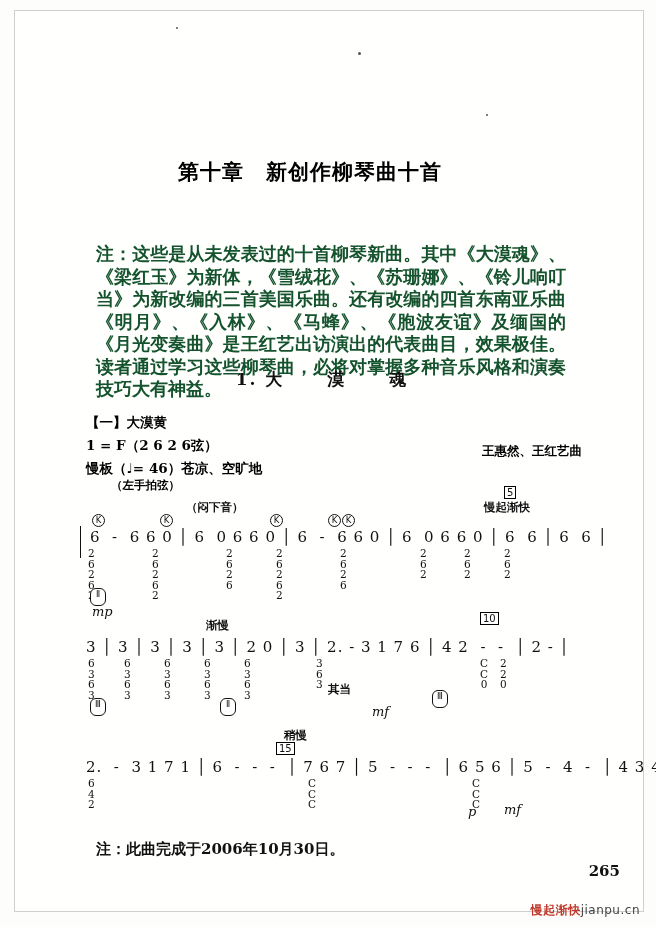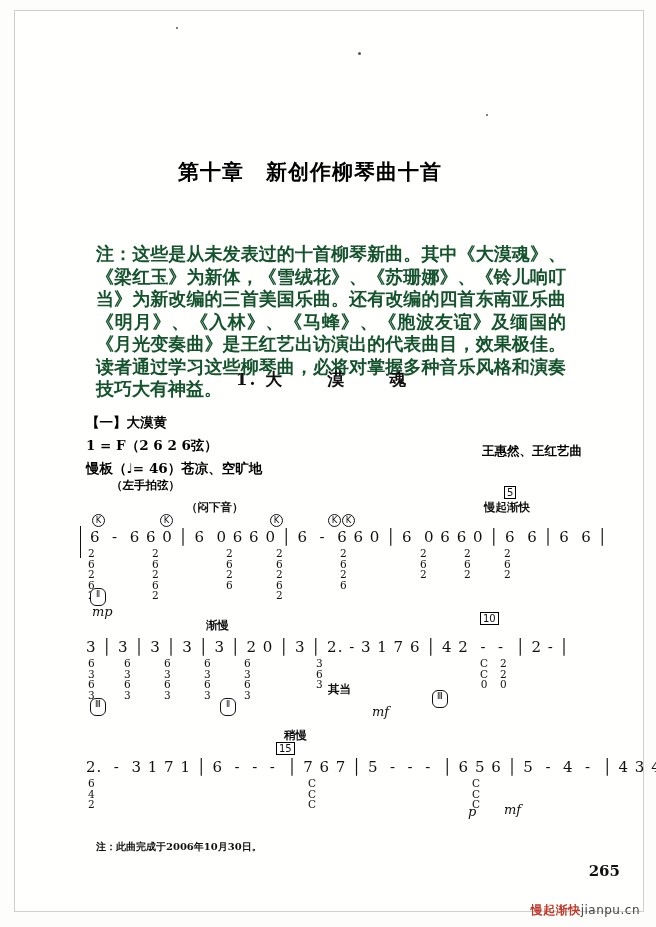--- a/index.html
+++ b/index.html
@@ -143,21 +143,21 @@
     line-height: 10px;
     width: 11px; height: 11px;
     text-align: center;
     font-family: "DejaVu Sans", sans-serif;
     background: #fff;
   }
   .footnote {
     position: absolute;
     left: 96px; top: 840px;
     font-family: "DejaVu Serif", "Liberation Serif", serif;
-    font-size: 10px;
+    font-size: 15px;
     font-weight: bold;
   }
   .pagenum {
     position: absolute;
     right: 36px; top: 862px;
     font-family: "DejaVu Serif", "Liberation Serif", serif;
     font-size: 15px;
     font-weight: bold;
   }
   .watermark {

